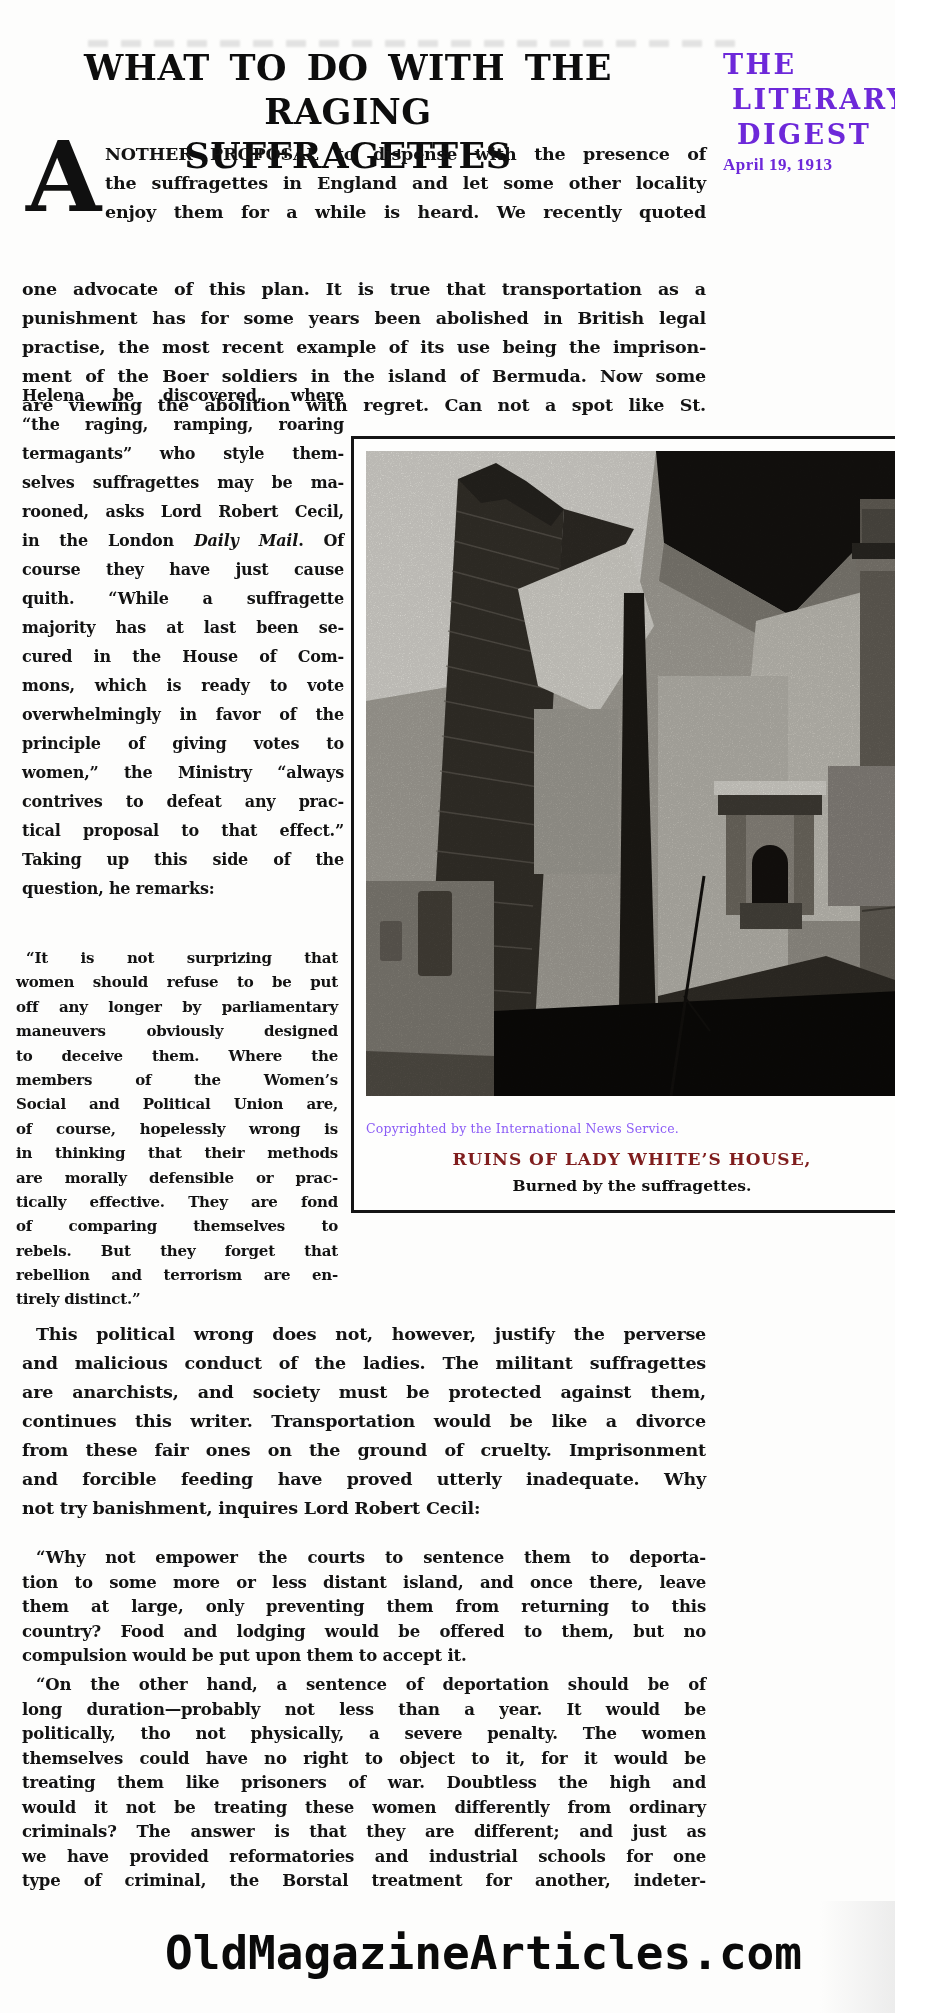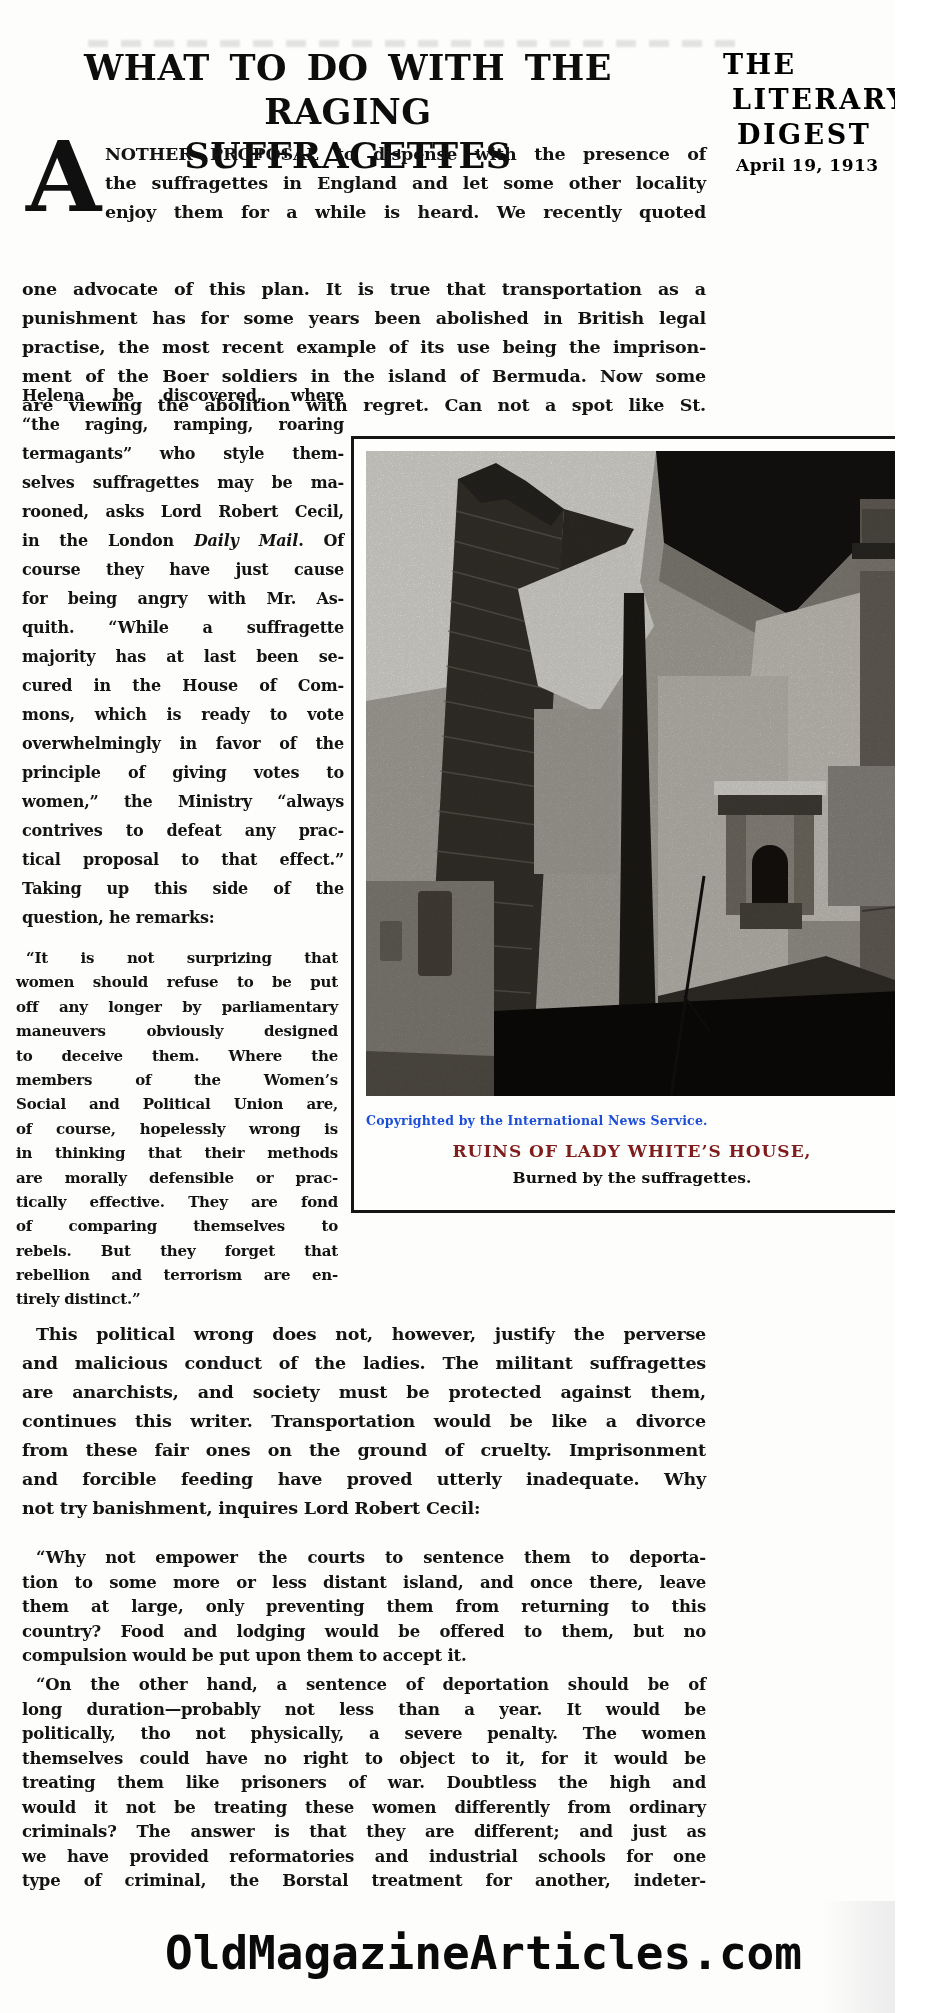--- a/index.html
+++ b/index.html
@@ -16,24 +16,24 @@
     background:repeating-linear-gradient(90deg,#c9c9c9 0 20px, transparent 20px 33px);
     opacity:.5; filter:blur(1.2px);
   }
 
   .headline {
     left:30px; top:46px; width:636px; text-align:center;
     font-weight:bold; font-size:35px; line-height:44px;
     letter-spacing:.5px; word-spacing:7px; color:#0d0d0d;
   }
 
-  .masthead { left:723px; top:47px; font-weight:bold; font-size:27px; line-height:35px; letter-spacing:2.5px; color:#000000; }
+  .masthead { left:723px; top:47px; font-weight:bold; font-size:27px; line-height:35px; letter-spacing:2.5px; color:#6d28d9; }
   .masthead .m2 { margin-left:9px; }
   .masthead .m3 { margin-left:14px; }
-  .masthead .mdate { margin-left:13px; margin-top:3px; font-size:17px; letter-spacing:.5px; line-height:20px; }
+  .masthead .mdate { margin-left:0; margin-top:3px; font-size:17px; letter-spacing:.5px; line-height:20px;font-family:Liberation Serif, serif; }
 
   .dropcap { left:26px; top:136px; font-size:97px; line-height:82px; font-weight:bold; color:#101010; }
 
   
   .jline { display:block; text-align:justify; text-align-last:justify; letter-spacing:-0.2px; font-weight:bold; white-space:normal; }
   .jline.endline { text-align-last:left; }
   .indent-first .jline:first-child { padding-left:14px; }
 
   .p1head { left:105px; top:140px; width:601px; }
   .p1rest { left:22px;  top:227px; width:684px;margin-top:48px; }
@@ -51,21 +51,21 @@
   .bq2 { left:22px; top:1673px; width:684px; }
   .quotesize .jline { height:24.5px; line-height:24.5px; font-size:16.5px; }
 
   .figure {
     left:351px; top:436px; width:562px; height:777px; box-sizing:border-box;
     margin:0; border:3px solid #151515; background:#fefefd;
     padding:12px 12px 0 12px;
   }
   .photo { width:532px; height:645px; background:#b7b4ab; }
   .photo svg { display:block; }
-  .credit { margin-top:17px; font-size:12.5px; font-weight:bold; letter-spacing:.2px; color:#1d4ed8; }
+  .credit { margin-top:25px; font-size:12.5px; font-weight:normal; letter-spacing:.2px; color:#8b5cf6; }
   .cap1 { margin-top:13px; text-align:center; font-size:17px; font-weight:bold; letter-spacing:1px; color:#7f1d1d; }
   .cap2 { margin-top:7px;  text-align:center; font-size:15.5px; font-weight:bold; color:#101010; }
 
   .footer {
     left:13px; top:1926px; width:941px; text-align:center;
     font-family:"DejaVu Sans Mono","Liberation Mono",monospace;
     font-weight:bold; font-size:46px; color:#0a0a0a;
   }
 
   .edge-shade {
@@ -110,21 +110,20 @@
     </div>
 
   <div class="abs colmain colsize">
       <div class="jline">Helena be discovered, where</div>
       <div class="jline">“the raging, ramping, roaring</div>
       <div class="jline">termagants” who style them-</div>
       <div class="jline">selves suffragettes may be ma-</div>
       <div class="jline">rooned, asks Lord Robert Cecil,</div>
       <div class="jline"><span>in the London </span><i>Daily Mail</i><span>. Of</span></div>
       <div class="jline">course they have just cause</div>
-      <div class="jline">for being angry with Mr. As-</div>
       <div class="jline">quith. “While a suffragette</div>
       <div class="jline">majority has at last been se-</div>
       <div class="jline">cured in the House of Com-</div>
       <div class="jline">mons, which is ready to vote</div>
       <div class="jline">overwhelmingly in favor of the</div>
       <div class="jline">principle of giving votes to</div>
       <div class="jline">women,” the Ministry “always</div>
       <div class="jline">contrives to defeat any prac-</div>
       <div class="jline">tical proposal to that effect.”</div>
       <div class="jline">Taking up this side of the</div>

